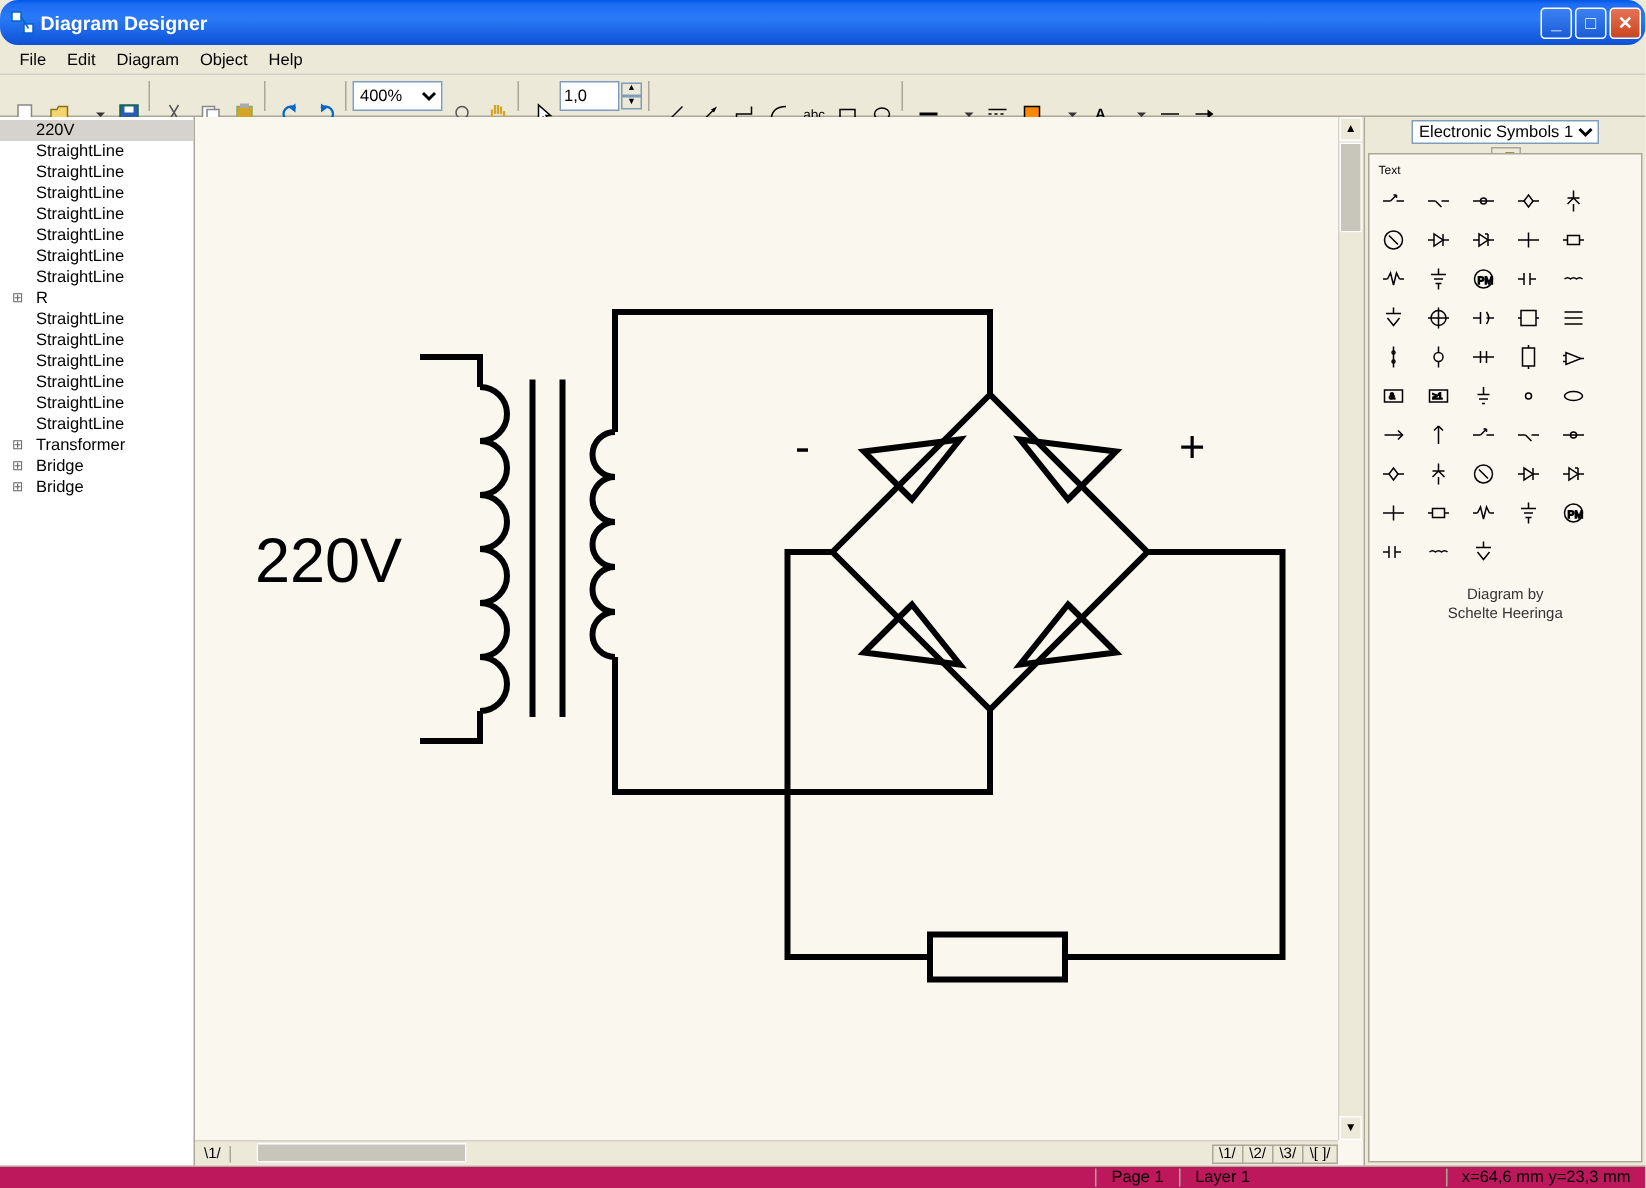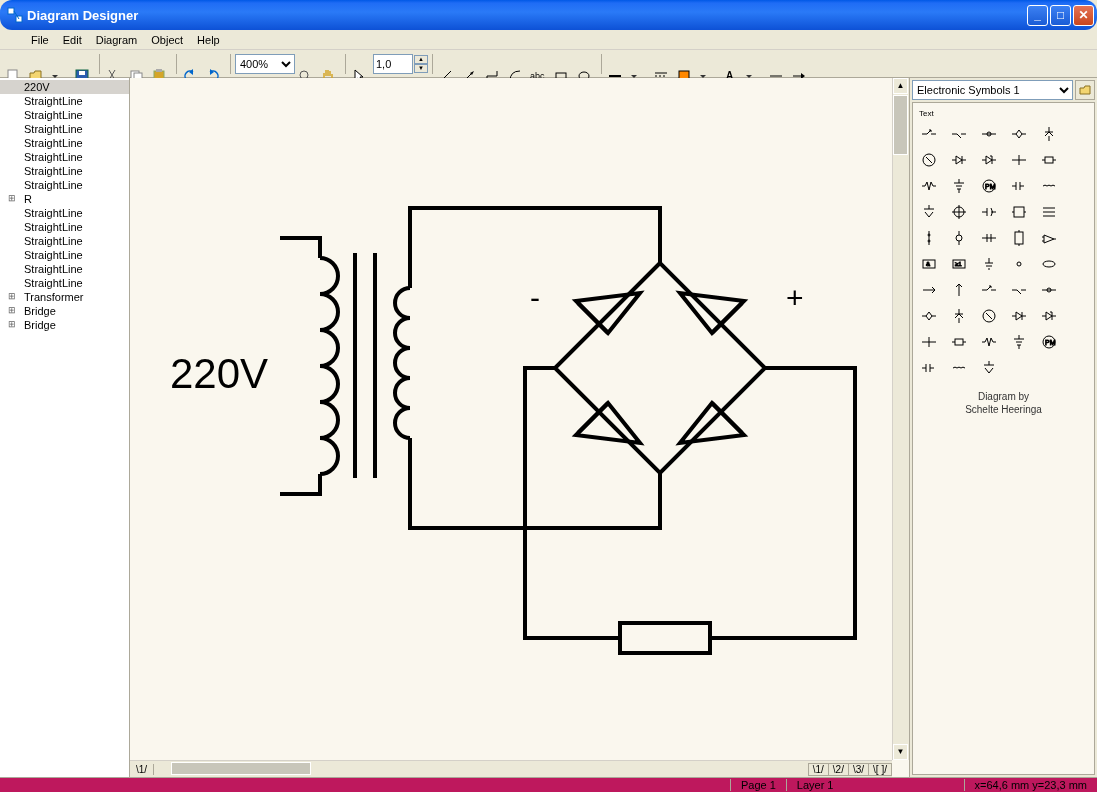--- a/index.html
+++ b/index.html
@@ -8,26 +8,26 @@
 
 .titlebar { height: 30px; background: linear-gradient(to bottom, #0058e6 0%, #1f6cf5 10%, #2a7af7 40%, #0d51d6 100%); display: flex; align-items: center; padding: 0 3px; color: white; border-radius: 12px; }
 .titlebar .app-icon { width: 16px; height: 16px; margin: 0 4px; }
 .titlebar .title { font-weight: bold; font-size: 13px; flex: 1; }
 .win-btns { display: flex; gap: 2px; }
 .win-btn { width: 21px; height: 21px; border-radius: 3px; border: 1px solid #fff; display: flex; align-items: center; justify-content: center; font-size: 12px; font-weight: bold; cursor: pointer; }
 .win-min, .win-max { background: linear-gradient(to bottom, #3c81f3, #1a5cd6); color: white; }
 .win-close { background: linear-gradient(to bottom, #e57356, #c9461d); color: white; }
 
 
-.menubar { height: 20px; background: #ece9d8; display: flex; align-items: center; padding: 0 24px; border-bottom: 1px solid #d4d0c8; }
+.menubar { height: 20px; background: #ece9d8; display: flex; align-items: center; padding: 0 6px; border-bottom: 1px solid #d4d0c8; }
 .menubar span { padding: 2px 7px; cursor: pointer; }
 
 
 .toolbar { height: 28px; background: #ece9d8; border-bottom: 1px solid #aca899; display: flex; align-items: center; padding: 0 4px; gap: 1px; }
-.tb-btn { width: 22px; height: 22px; display: flex; align-items: center; justify-content: flex-start; cursor: pointer; border: 1px solid transparent; margin-top: 24px; }
+.tb-btn { width: 22px; height: 22px; display: flex; align-items: center; justify-content: flex-end; cursor: pointer; border: 1px solid transparent; margin-top: 24px; }
 .tb-sep { width: 1px; height: 20px; background: #aca899; margin: 0 3px; }
 .zoom-select { width: 60px; height: 20px; font-size: 11px; border: 1px solid #7f9db9; background: white; }
 .linew-input { width: 40px; height: 20px; font-size: 11px; border: 1px solid #7f9db9; background: white; padding: 0 2px; }
 .spinner { display: flex; flex-direction: column; width: 14px; }
 .spinner div { height: 9px; border: 1px solid #7f9db9; background: #ece9d8; font-size: 6px; line-height: 6px; text-align: center; cursor: pointer; }
 
 
 .main { display: flex; height: 699px; }
 
 
@@ -47,21 +47,21 @@
 .canvas-scroll-h .tab { padding: 0 6px; font-size: 10px; border-right: 1px solid #aca899; background: #ece9d8; }
 .canvas-scroll-h .track { flex: 1; position: relative; height: 15px; }
 .canvas-scroll-h .thumb { position: absolute; left: 17px; width: 140px; height: 13px; background: #c8c6ba; border: 1px solid #fff; top: 0; }
 .page-tabs { display: flex; font-size: 10px; }
 .page-tabs span { padding: 0 4px; border: 1px solid #aca899; background: #ece9d8; margin-left: -1px; cursor: pointer; }
 
 .circuit-svg { position: absolute; top: 0; left: 0; }
 
 
 .template-panel { width: 187px; background: #ece9d8; display: flex; flex-direction: column; }
-.template-header { height: 24px; display: flex; align-items: center; padding: 2px; gap: 2px; }
+.template-header { height: 24px; display: flex; align-items: center; padding: 2px; gap: 2px; flex-direction: column; }
 .template-select { flex: 1; height: 20px; font-size: 11px; border: 1px solid #7f9db9; background: white; }
 .template-btn { width: 20px; height: 20px; border: 1px solid #aca899; background: #ece9d8; cursor: pointer; display: flex; align-items: center; justify-content: center; }
 .template-body { flex: 1; background: #faf7ee; border: 1px solid #aca899; margin: 0 2px 2px 2px; padding: 6px; overflow: auto; }
 .sym-grid { display: flex; flex-wrap: wrap; gap: 6px 10px; }
 .sym { width: 20px; height: 20px; display: flex; align-items: center; justify-content: center; cursor: pointer; }
 .sym svg { width: 18px; height: 18px; }
 .credit { text-align: center; font-size: 10px; margin-top: 12px; color: #333; line-height: 1.3; }
 
 
 .statusbar { height: 15px; background: #be185d; border-top: 1px solid #aca899; display: flex; align-items: center; font-size: 11px; }

